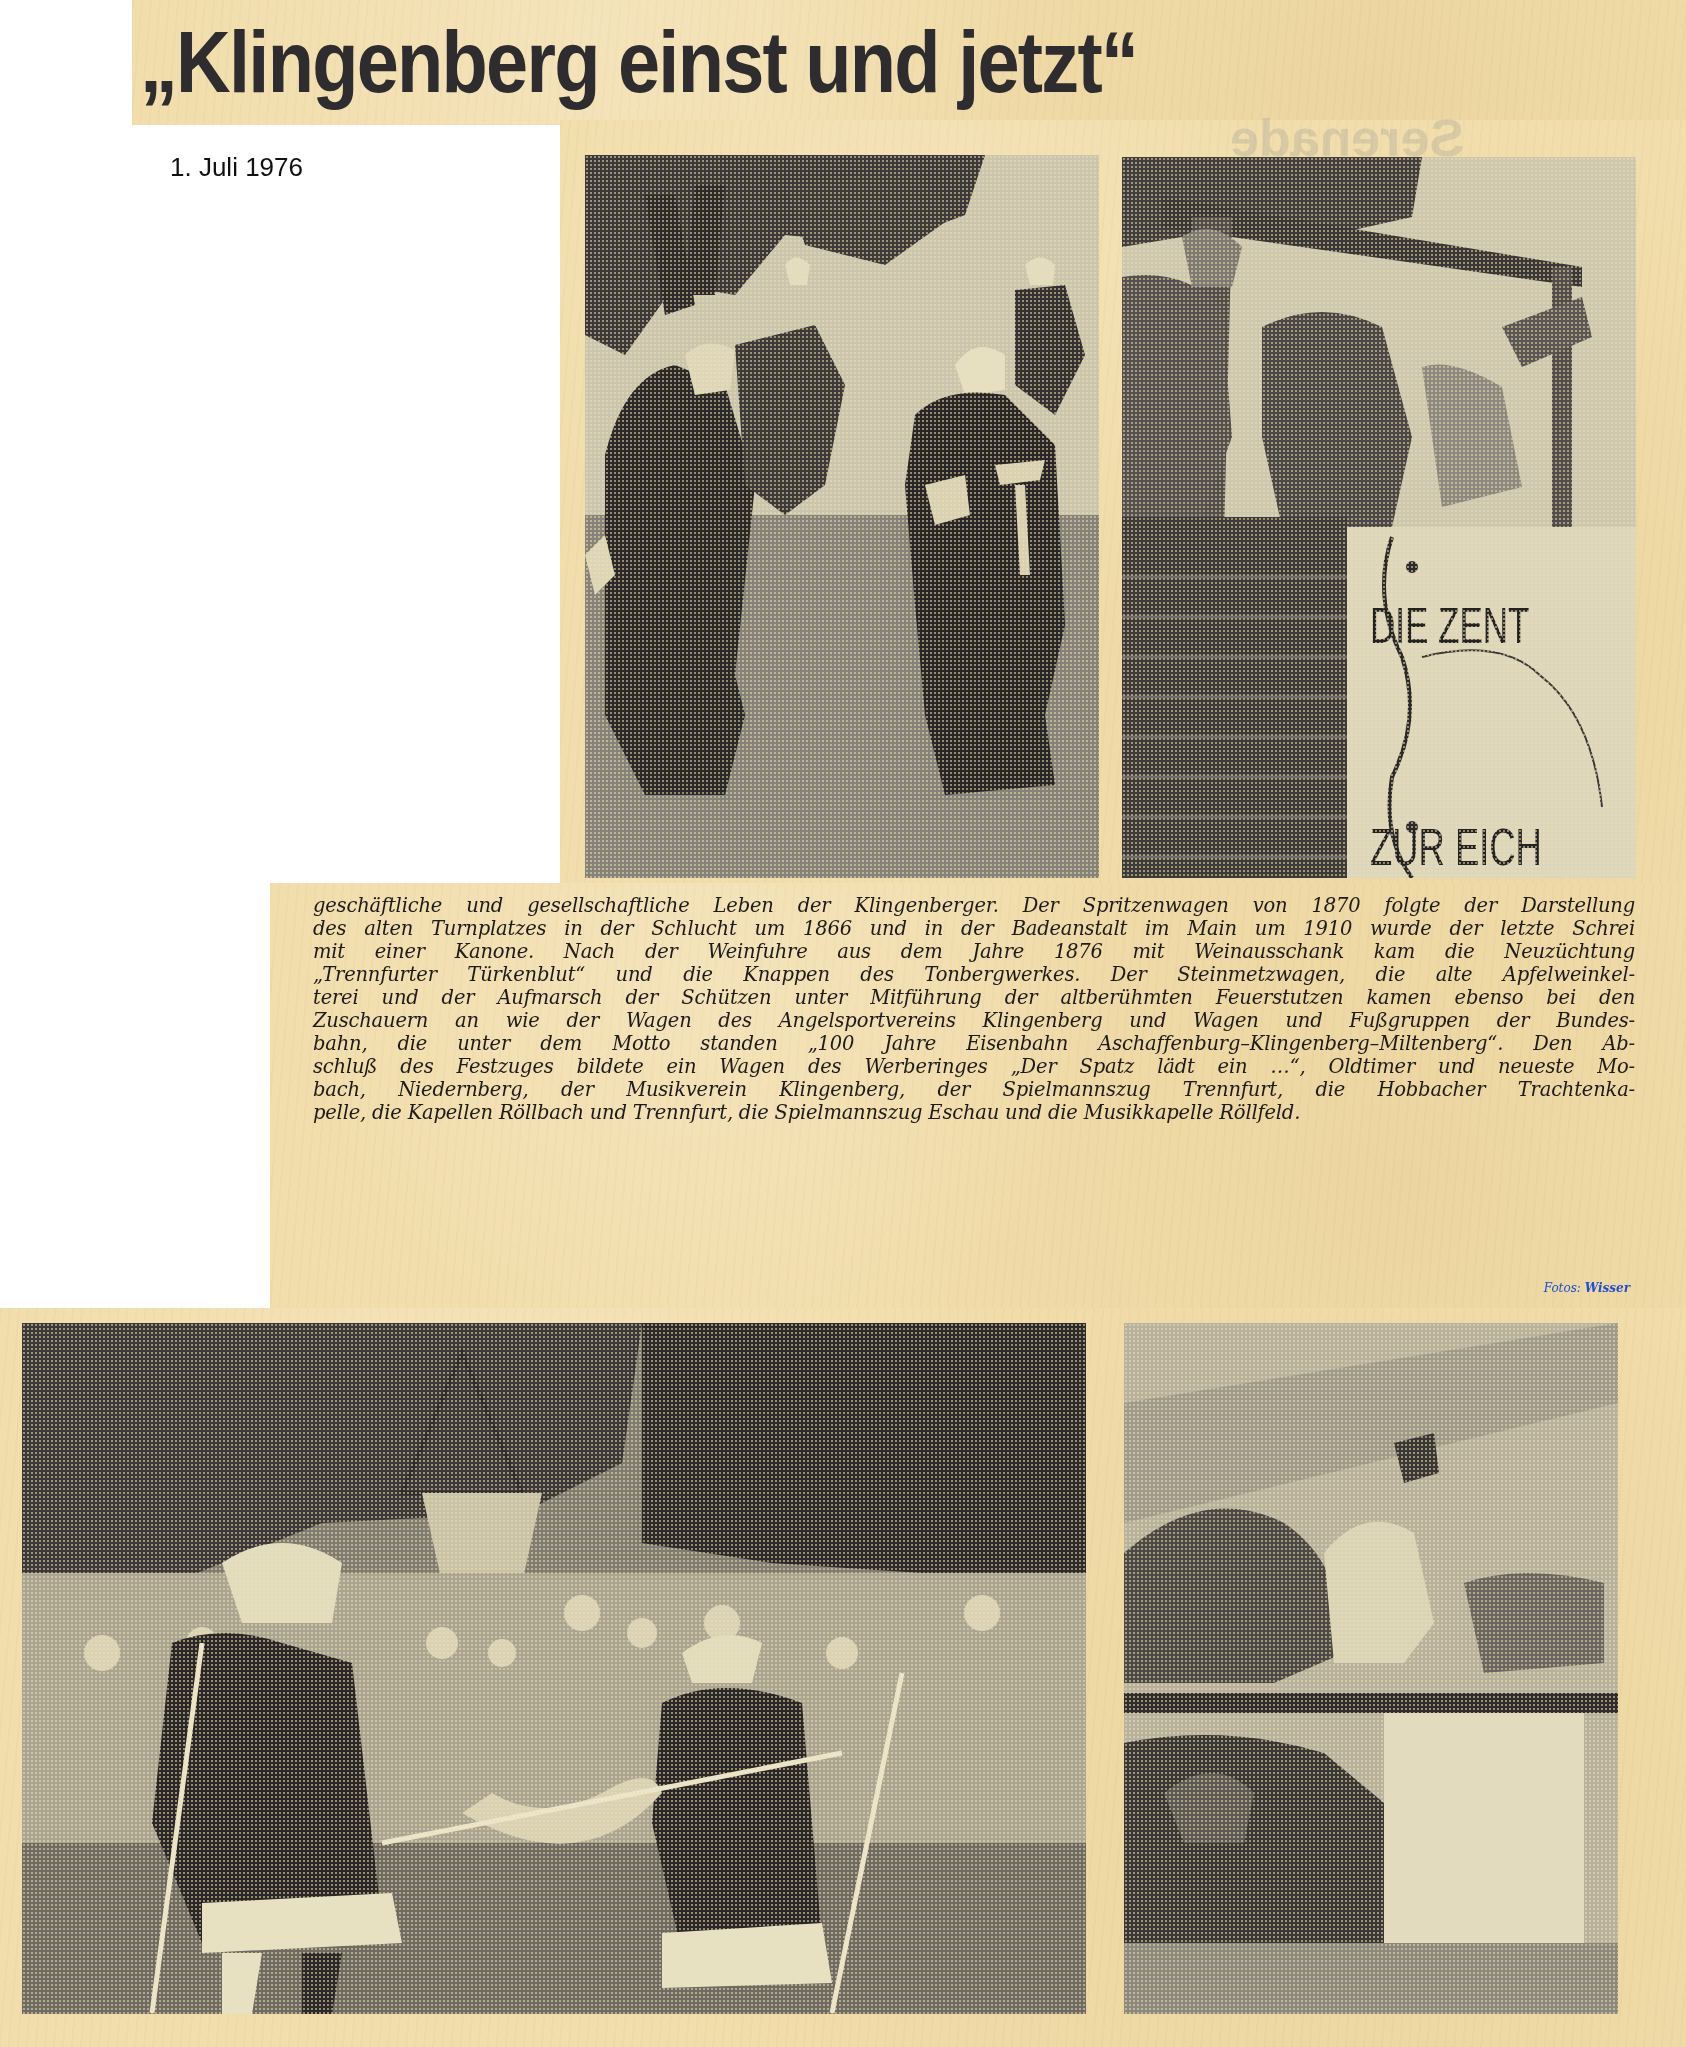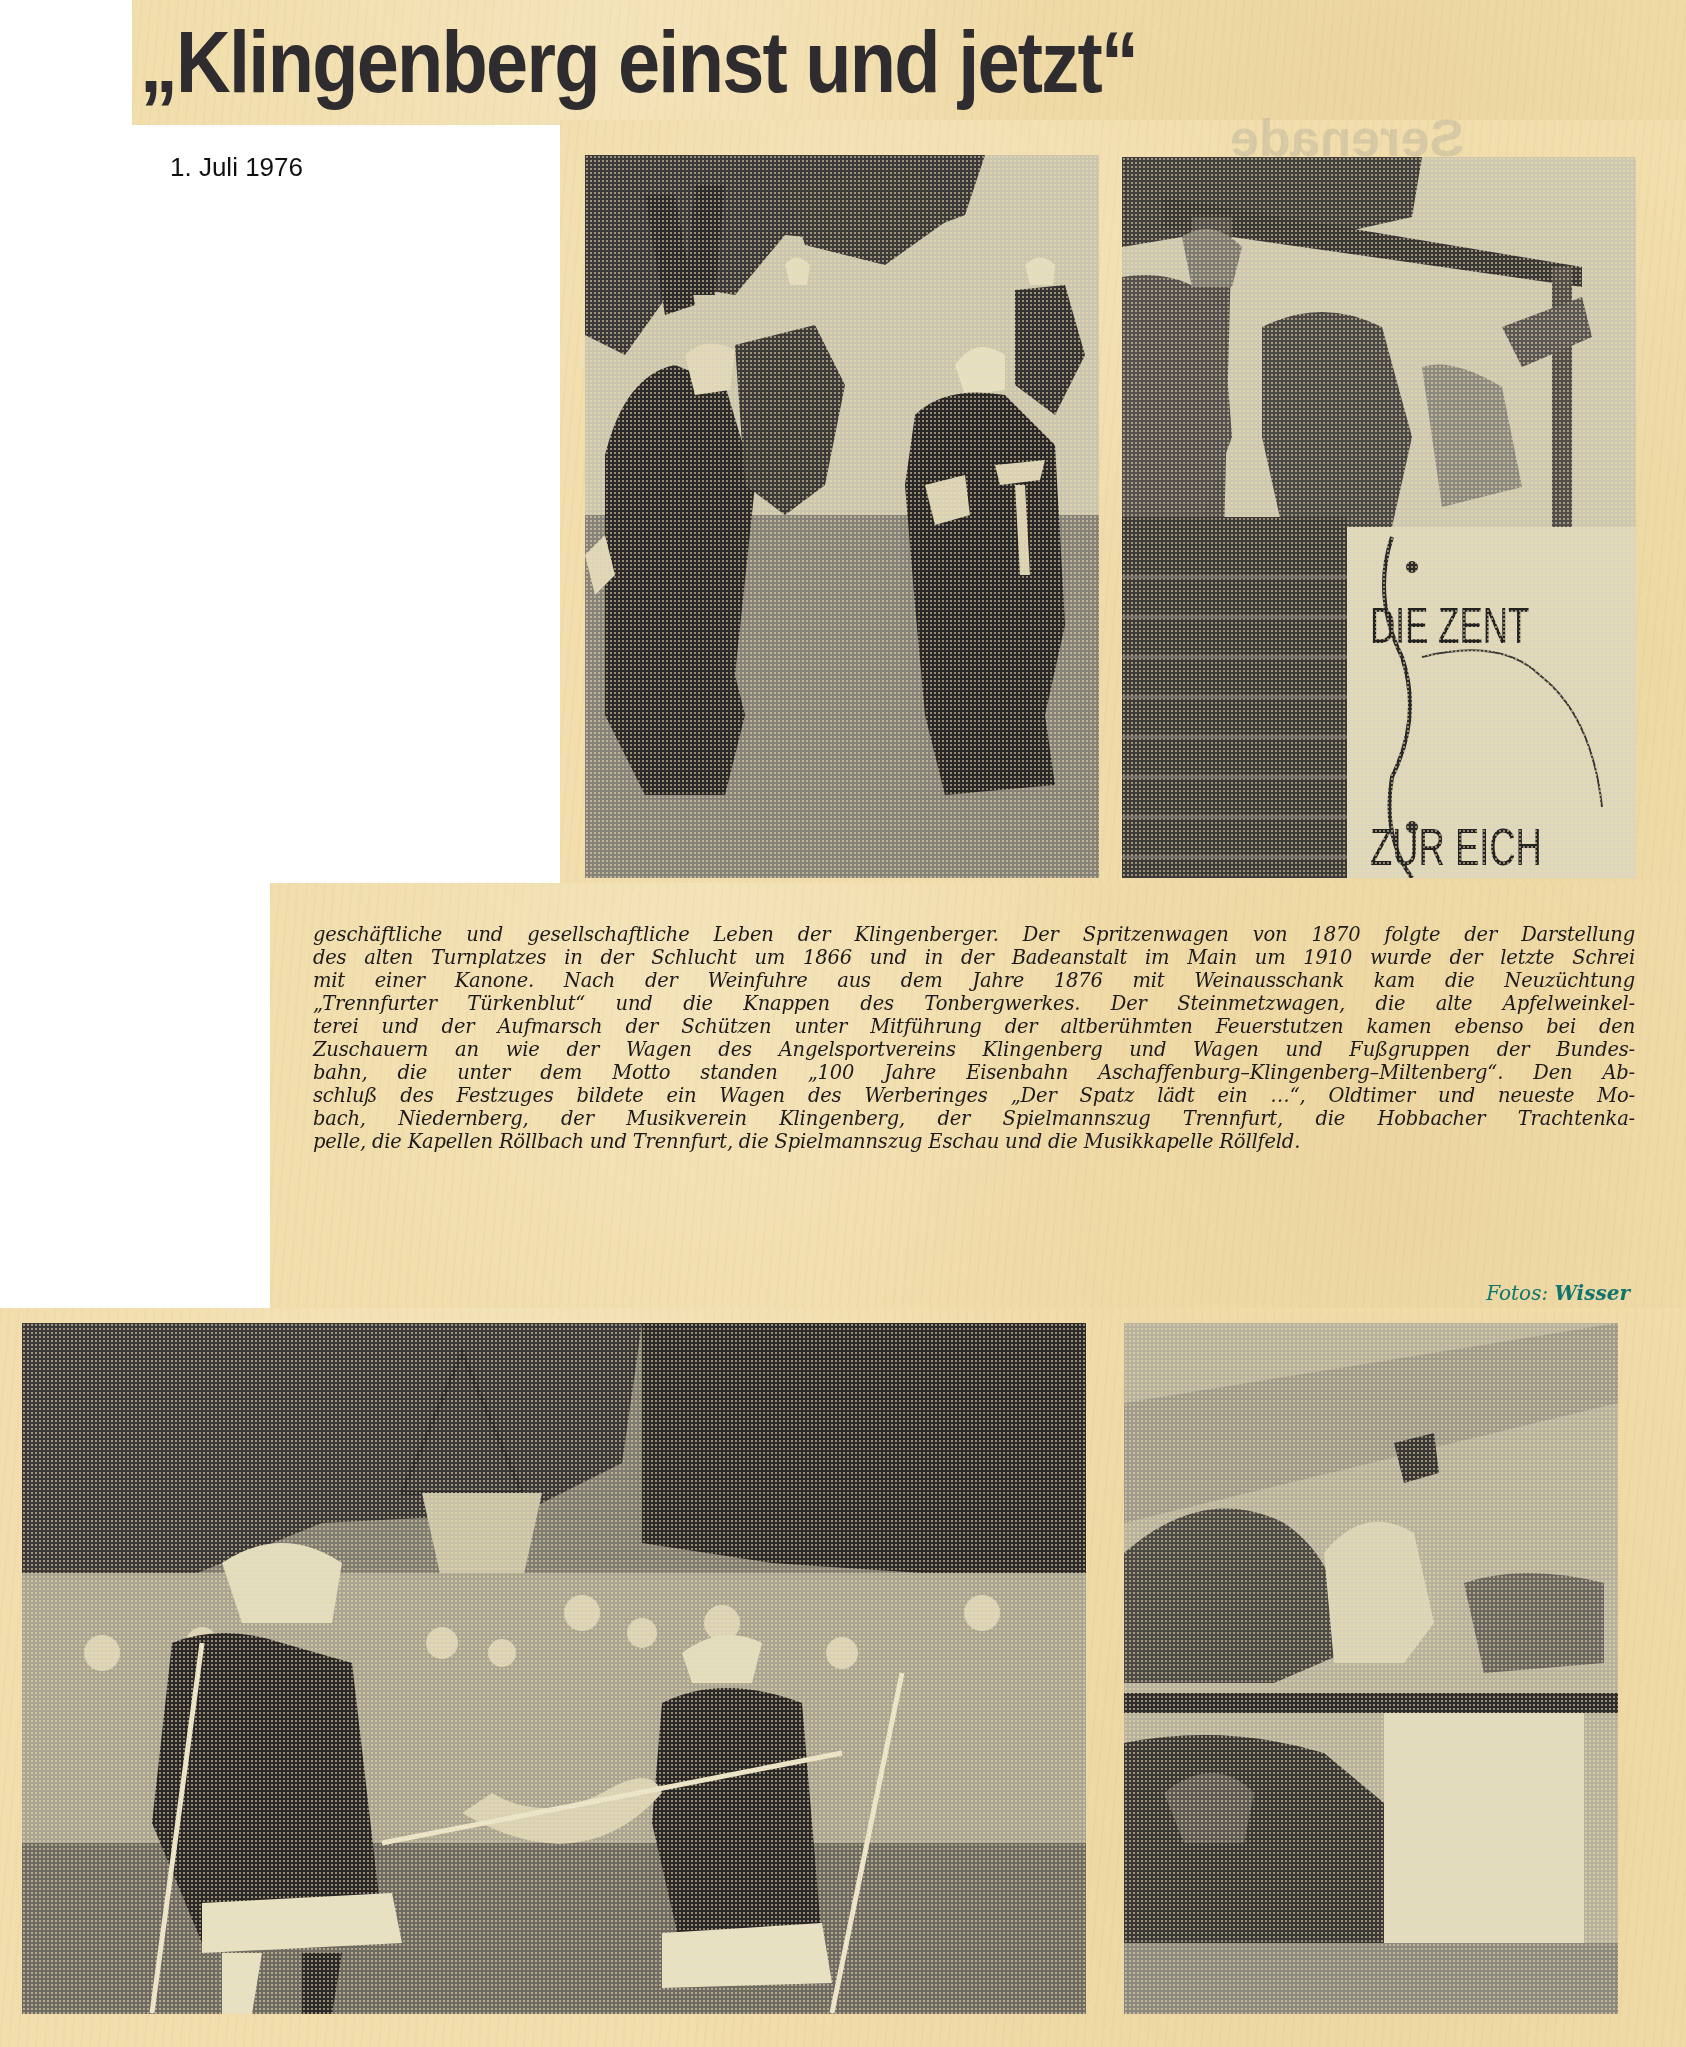--- a/index.html
+++ b/index.html
@@ -43,27 +43,26 @@
     background-size:4px 4px;
     mix-blend-mode:normal;
   }
   .photo svg { position:absolute; inset:0; width:100%; height:100%; }
   .body-text {
     position:absolute; left:313px; top:894px; width:1322px;
     font-family:"DejaVu Serif", serif; font-style:italic;
     font-size:19.5px; line-height:23px; color:#1c1a1a;
     text-align:justify; text-align-last:left;
     letter-spacing:-0.2px;
-    margin-top:29px;
   }
   .body-text .line { display:block; text-align:justify; text-align-last:justify; white-space:nowrap; }
   .body-text .line.last { text-align-last:left; }
   .credit {
     position:absolute; right:56px; top:1281px;
-    font-family:"DejaVu Serif", serif; font-style:italic; font-size:20px; color:#0f766e;
+    font-family:"DejaVu Serif", serif; font-style:italic; font-size:12px; color:#1d4ed8;
   }
   .credit b { font-weight:bold; }
   .sign-text {
     position:absolute; font-family:"Liberation Sans", sans-serif; color:#222;
     font-weight:normal; white-space:nowrap;
   }
 </style>
 </head>
 <body>
 

